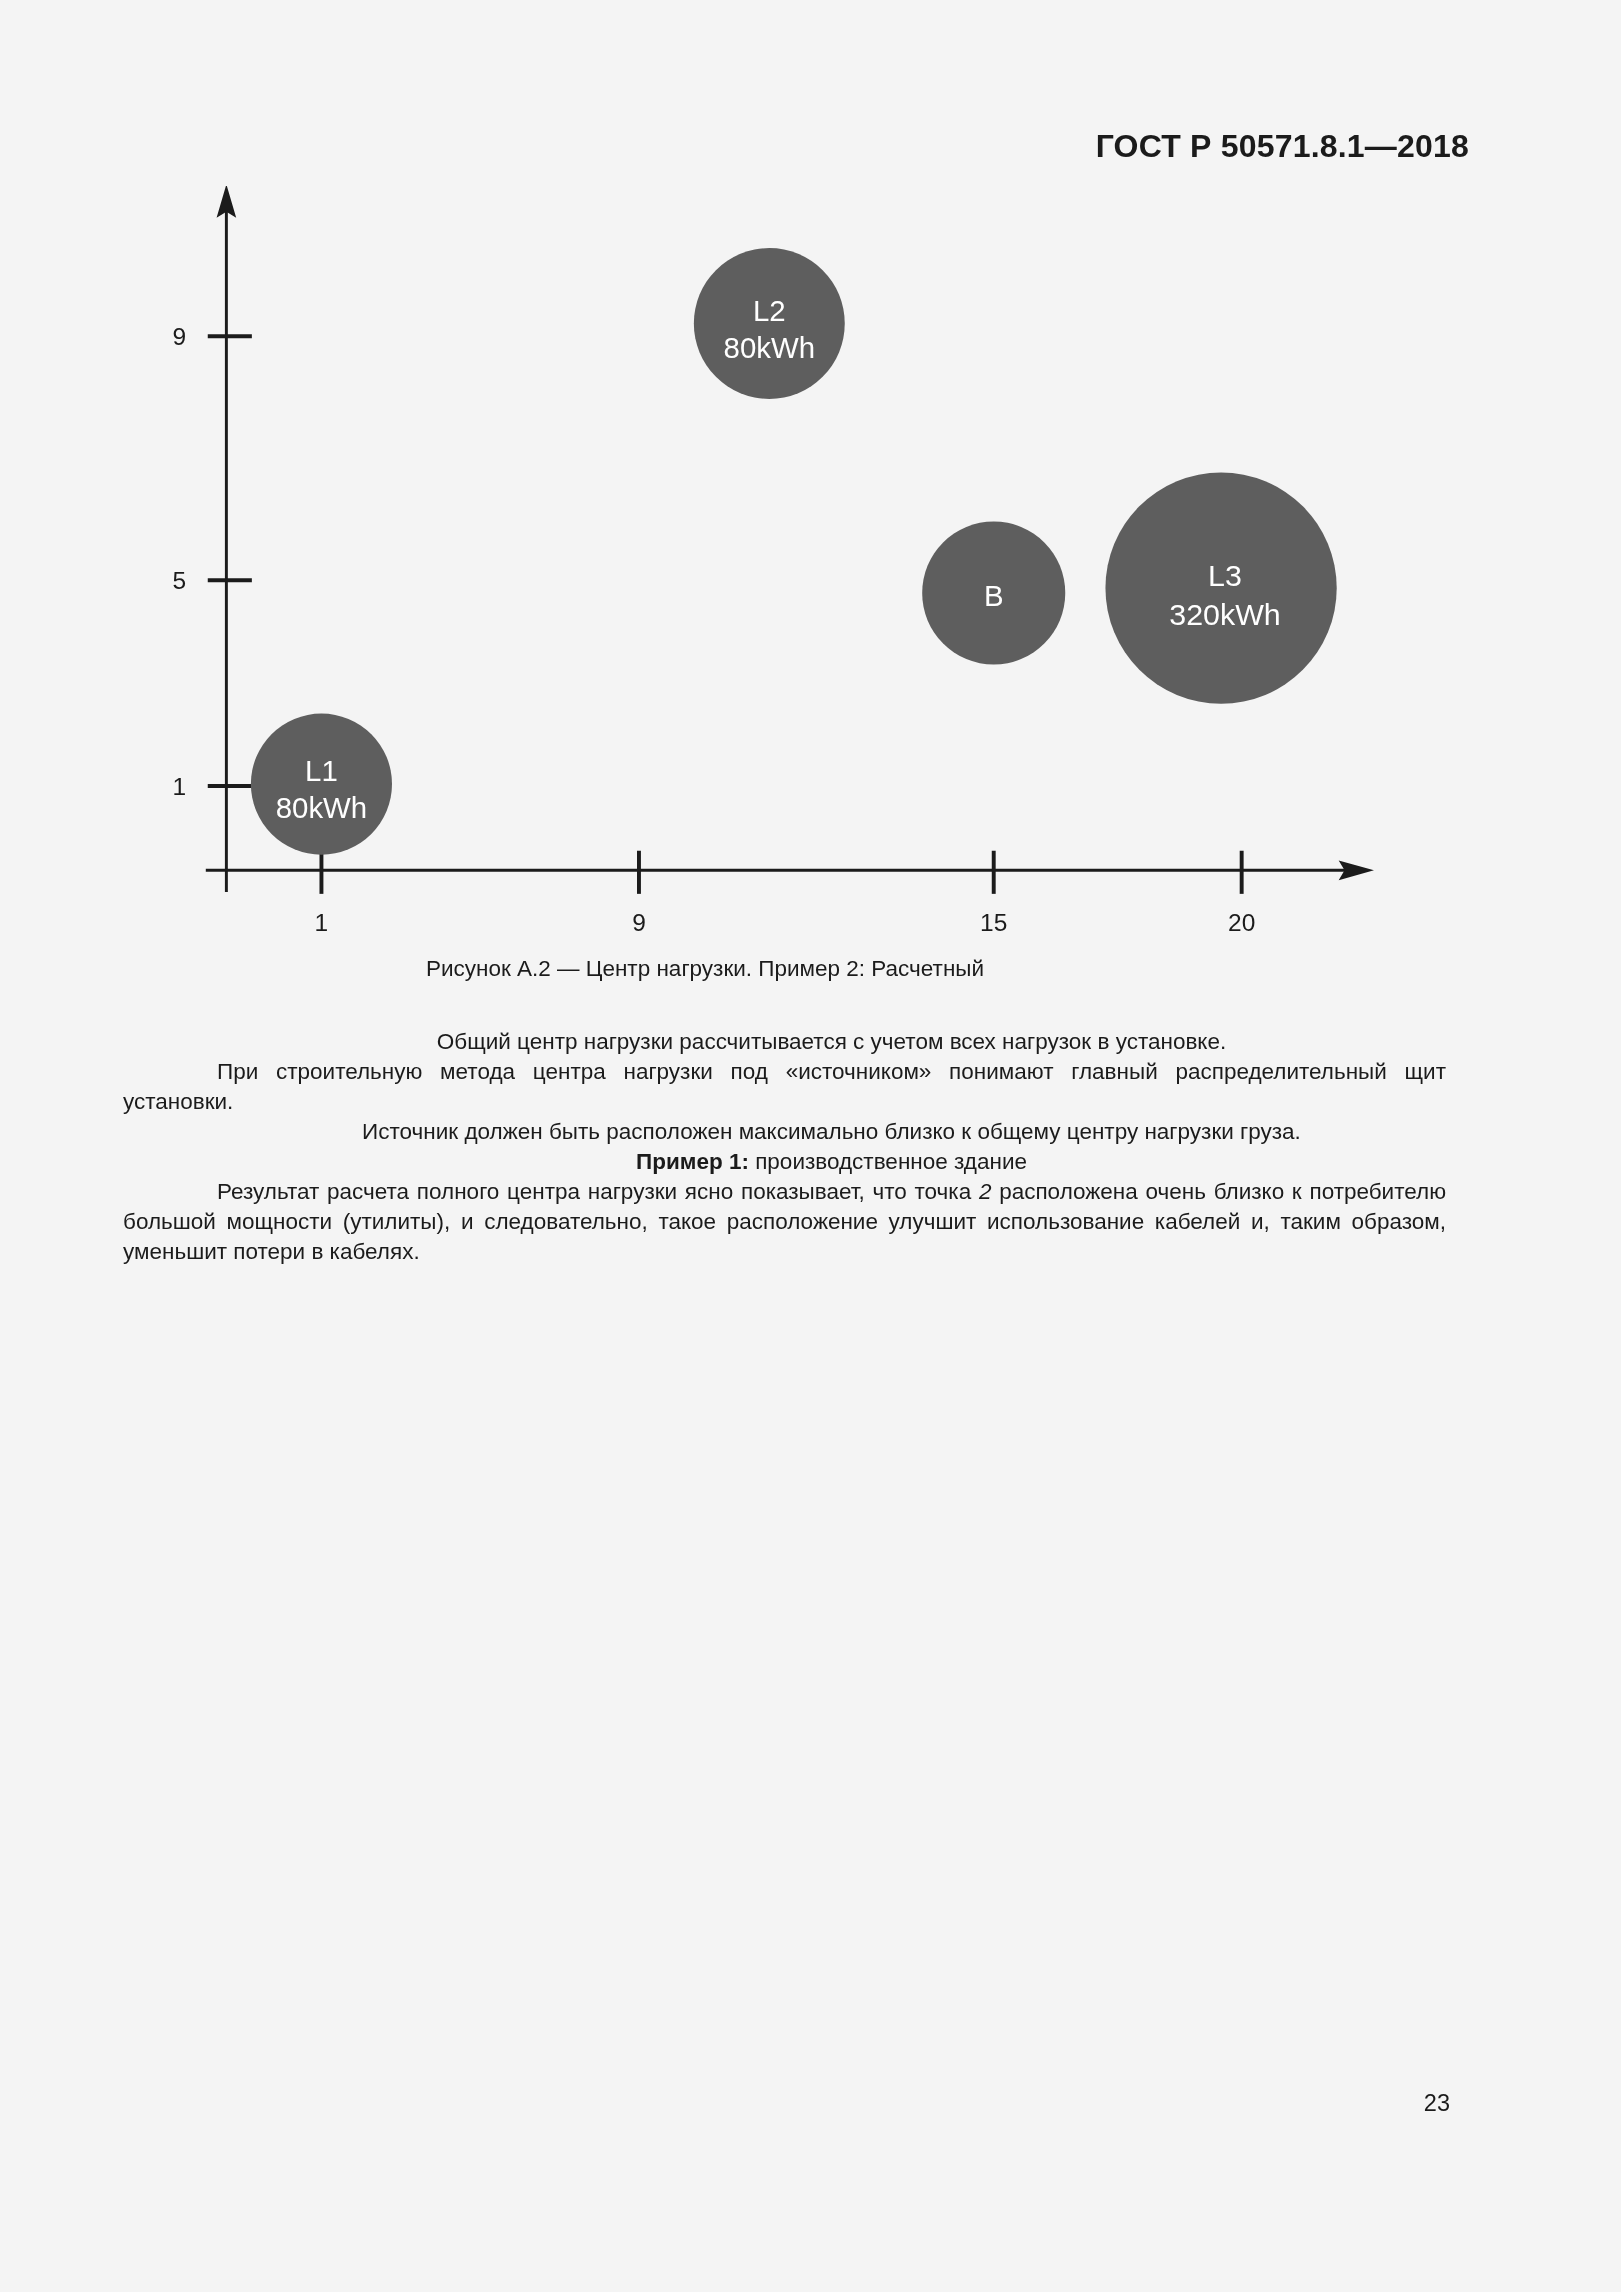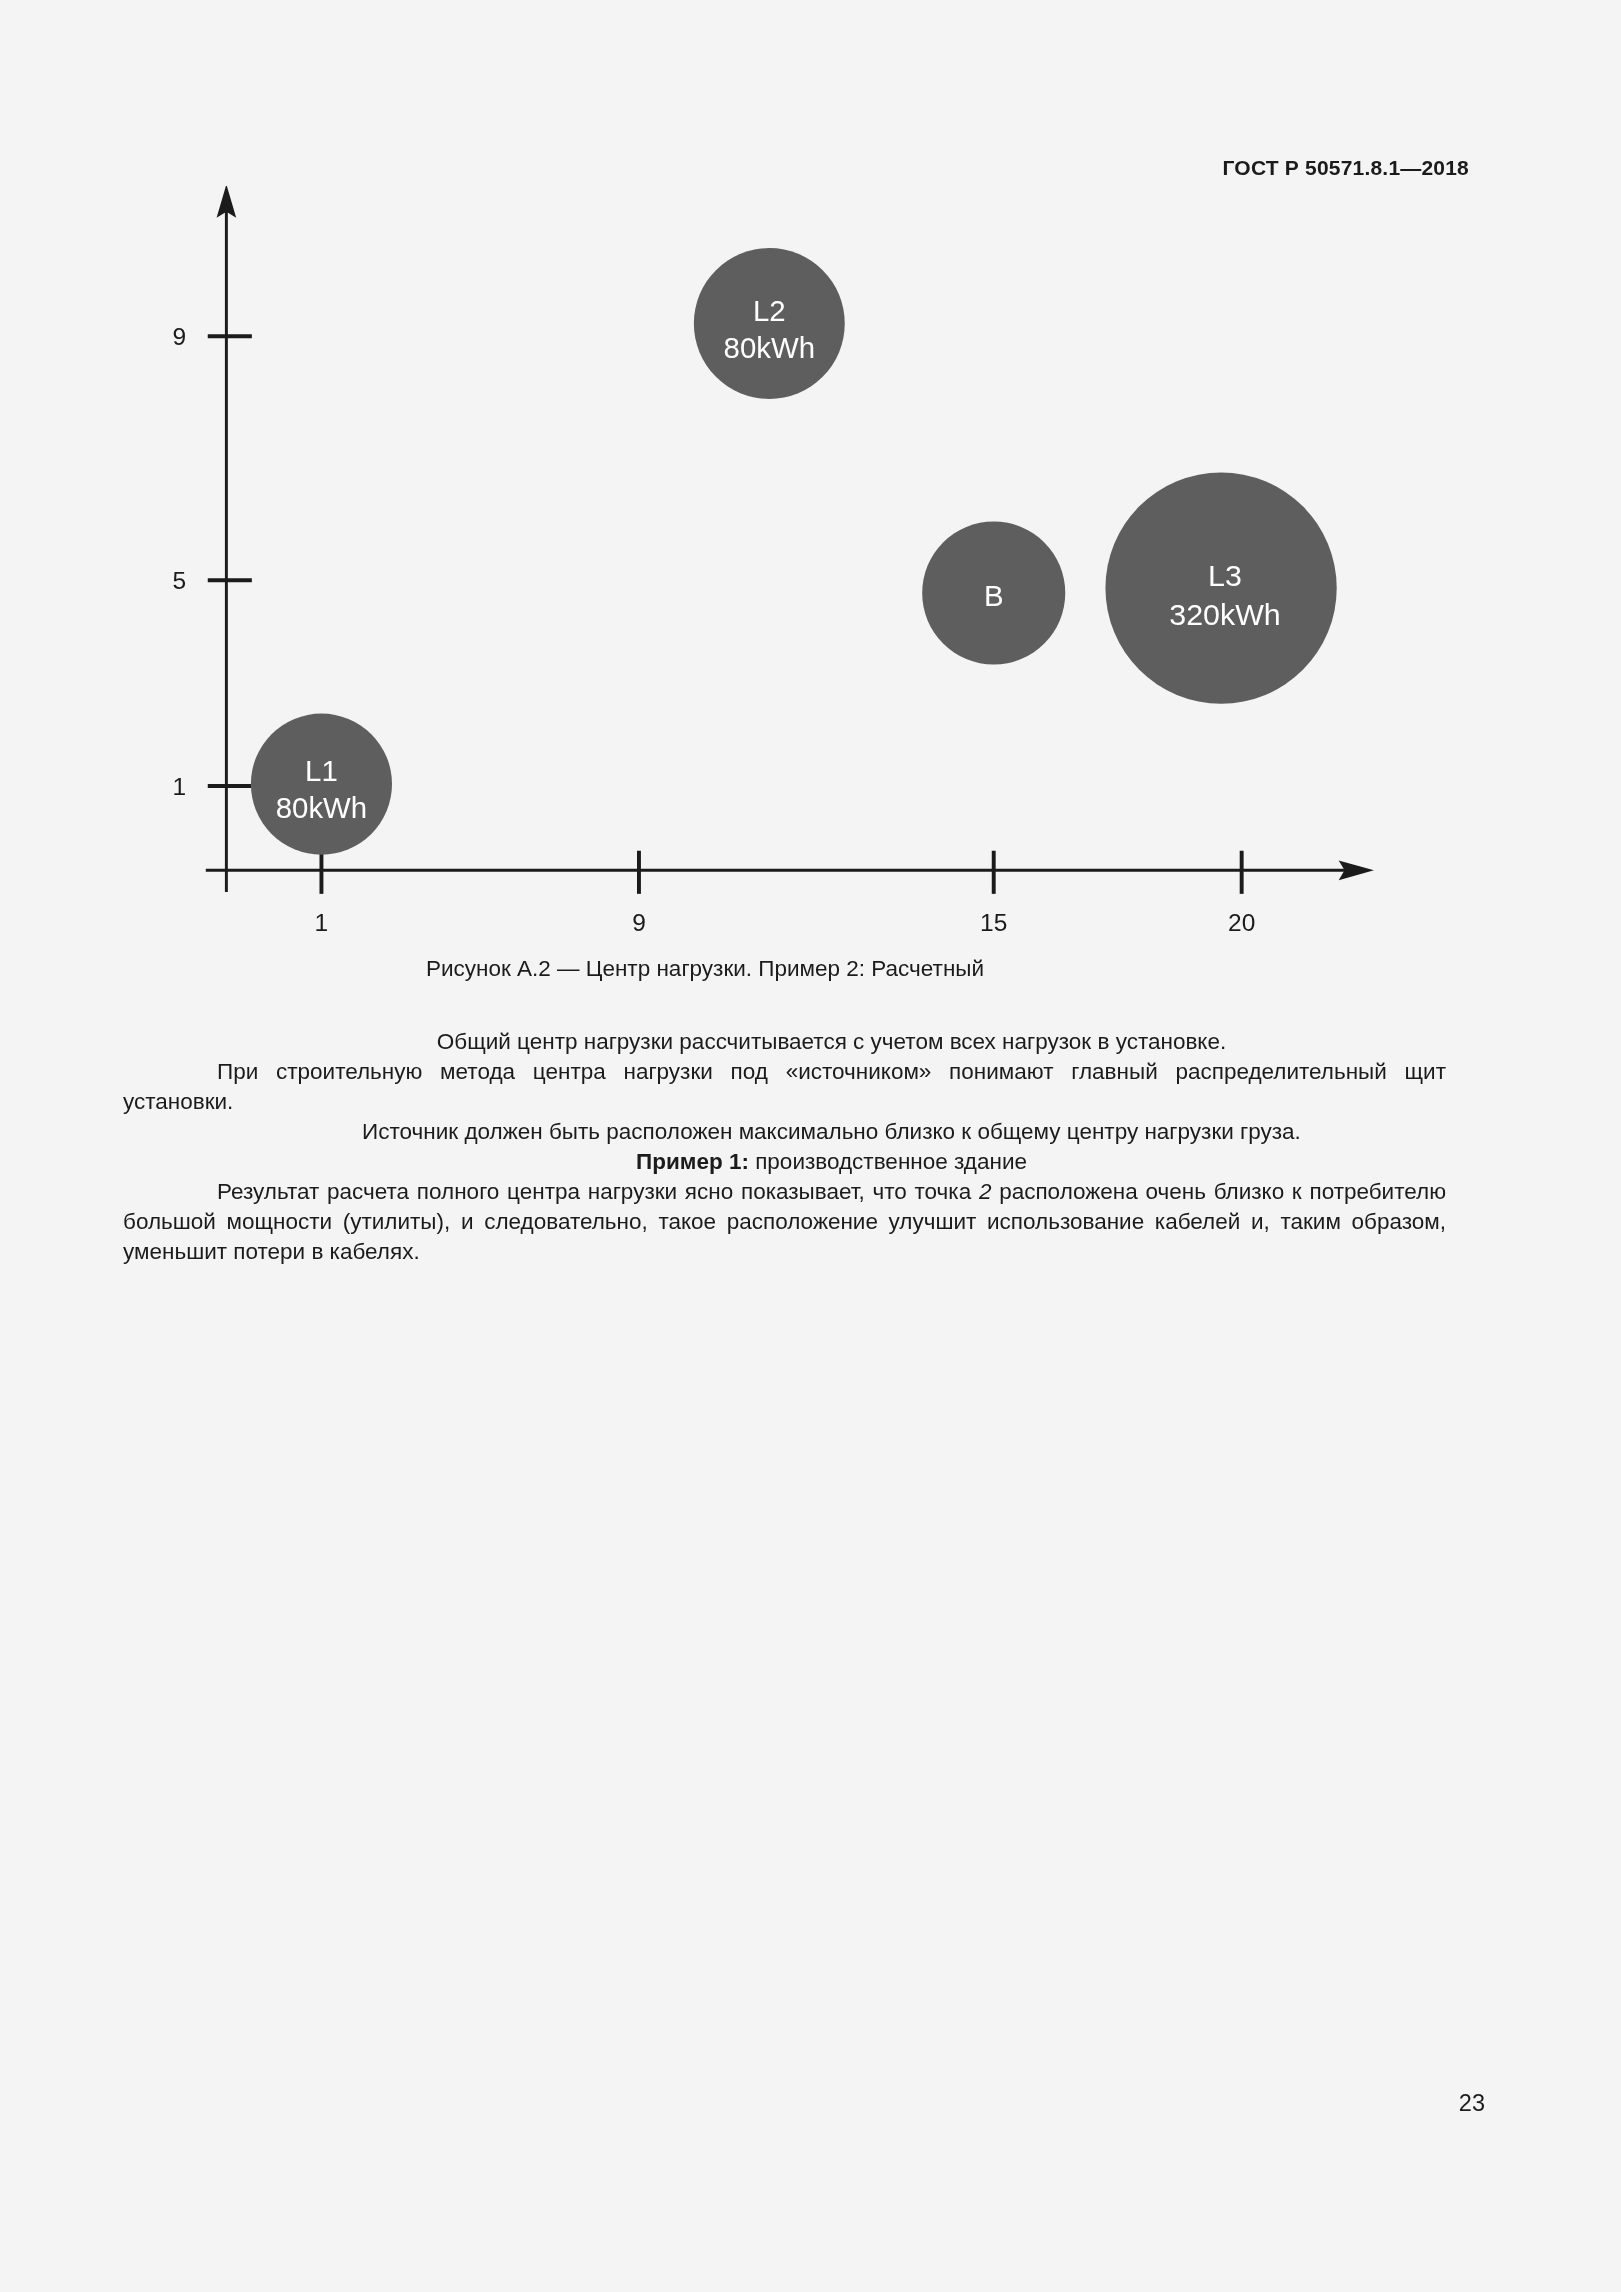--- a/index.html
+++ b/index.html
@@ -13,23 +13,23 @@
     height: 2293px;
     background: #f4f4f4;
     font-family: "Liberation Sans", sans-serif;
     color: #1b1b1b;
     overflow: hidden;
   }
 
   
   .doc-header {
     position: absolute;
-    top: 156px;
+    top: 128px;
     right: 152px;
-    font-size: 21px;
+    font-size: 32px;
     font-weight: bold;
     letter-spacing: 0.2px;
     white-space: nowrap;
   }
 
   
   .figure-block {
     position: absolute;
     left: 0;
     top: 0;
@@ -86,21 +86,21 @@
     margin-left: -59px;
     padding-left: 0;
   }
   .body-block .para.firstline {
     text-indent: 94px;
   }
 
   
   .page-number {
     position: absolute;
-    right: 136px;
+    right: 171px;
     bottom: 176px;
     font-size: 23.5px;
   }
 
   
   svg text {
     font-family: "Liberation Sans", sans-serif;
   }
   .ax-label { font-size: 25px; fill: #1b1b1b; }
   .bubble-label { fill: #ffffff; font-size: 30px; text-anchor: middle; }

